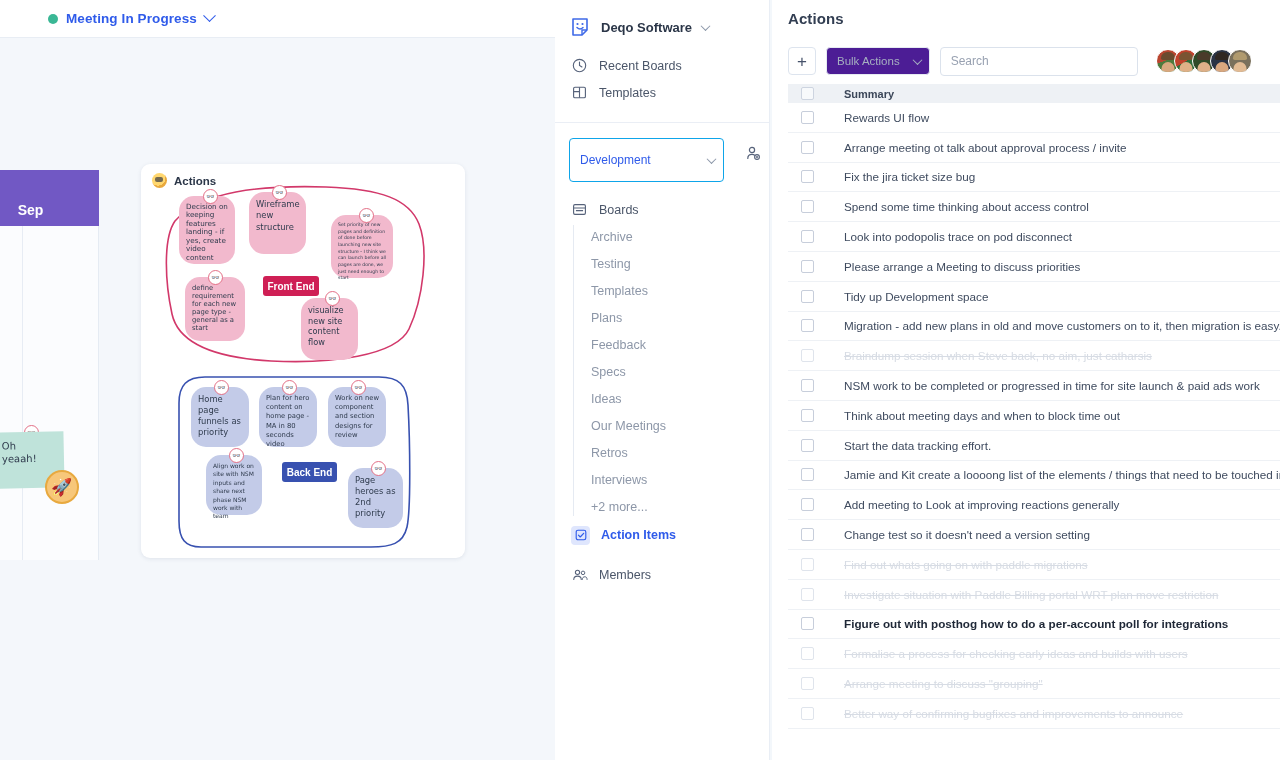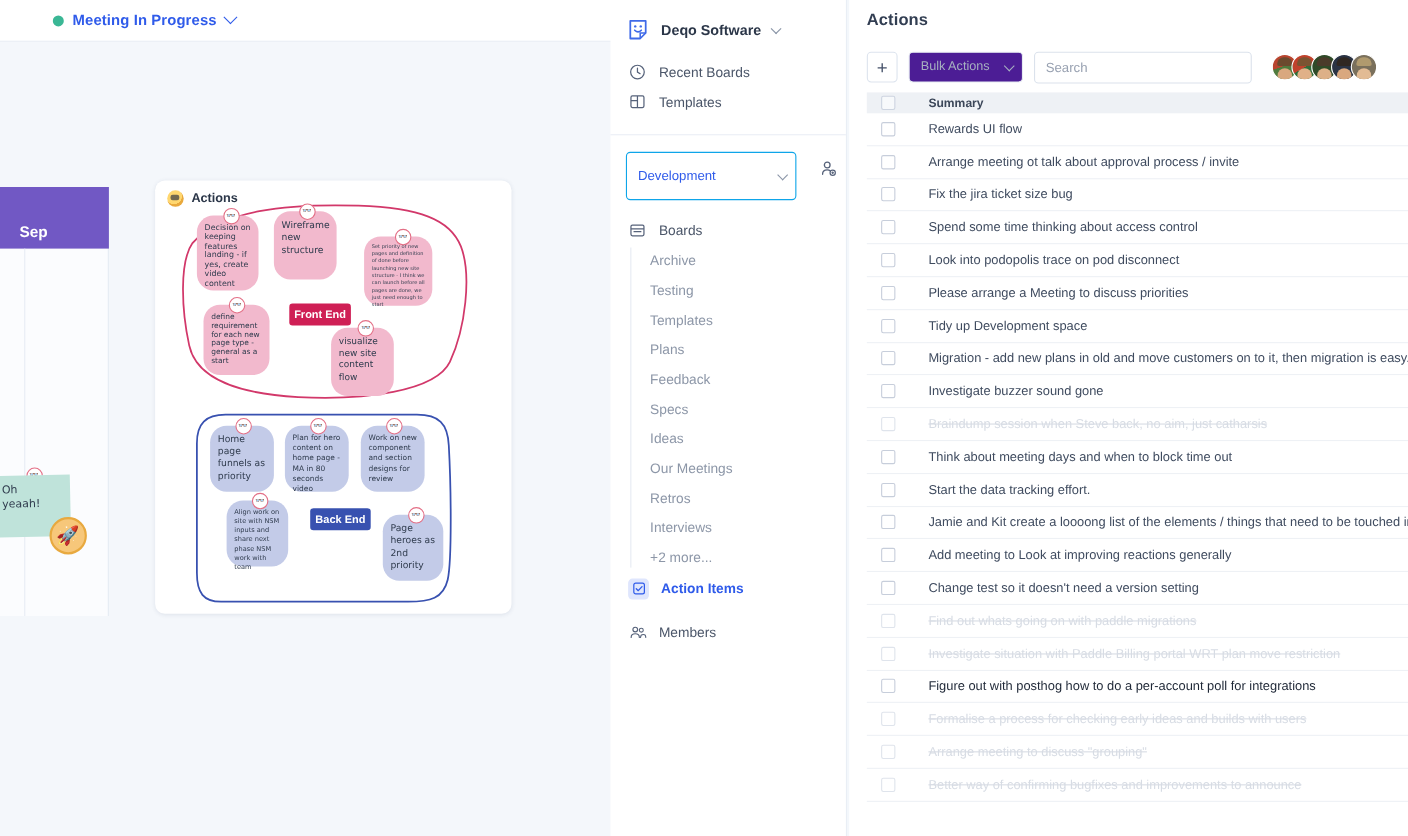--- a/index.html
+++ b/index.html
@@ -198,21 +198,21 @@
     margin-left:13px; flex:0 0 auto;
   }
   .tbl-head .chk { background:#f7f9fb; border-color:#cdd4e0; }
 
   .rows { position:absolute; left:16px; top:103px; right:0; bottom:0; }
   .row {
     height:29.8px; display:flex; align-items:center; border-bottom:1px solid #eef1f5;
   }
   .row .txt { font-size:11.7px; color:#3f4b5f; margin-left:30px; white-space:nowrap; }
   .row.done .txt { color:#d7dce4; text-decoration:line-through; }
-  .row.bold .txt { color:#1e2736; font-weight:400; }
+  .row.bold .txt { color:#1e2736; font-weight:700; }
   .row.done .chk { border-color:#dfe4ec; }
 
   .edge-scroll {
     position:absolute; right:0; top:0; width:4px; height:760px; background:transparent;
   }
 </style>
 </head>
 <body>
 
 <div class="app">
@@ -483,27 +483,27 @@
           <span class="txt">Please arrange a Meeting to discuss priorities</span>
         </div>
       <div class="row">
           <span class="chk"></span>
           <span class="txt">Tidy up Development space</span>
         </div>
       <div class="row">
           <span class="chk"></span>
           <span class="txt">Migration - add new plans in old and move customers on to it, then migration is easy...?</span>
         </div>
-      <div class="row">
-          <span class="chk"></span>
-          <span class="txt">Investigate buzzer sound gone</span>
-        </div>
       <div class="row done">
           <span class="chk"></span>
           <span class="txt">Braindump session when Steve back, no aim, just catharsis</span>
+        </div>
+      <div class="row">
+          <span class="chk"></span>
+          <span class="txt">NSM work to be completed or progressed in time for site launch &amp; paid ads work</span>
         </div>
       <div class="row">
           <span class="chk"></span>
           <span class="txt">Think about meeting days and when to block time out</span>
         </div>
       <div class="row">
           <span class="chk"></span>
           <span class="txt">Start the data tracking effort.</span>
         </div>
       <div class="row">

